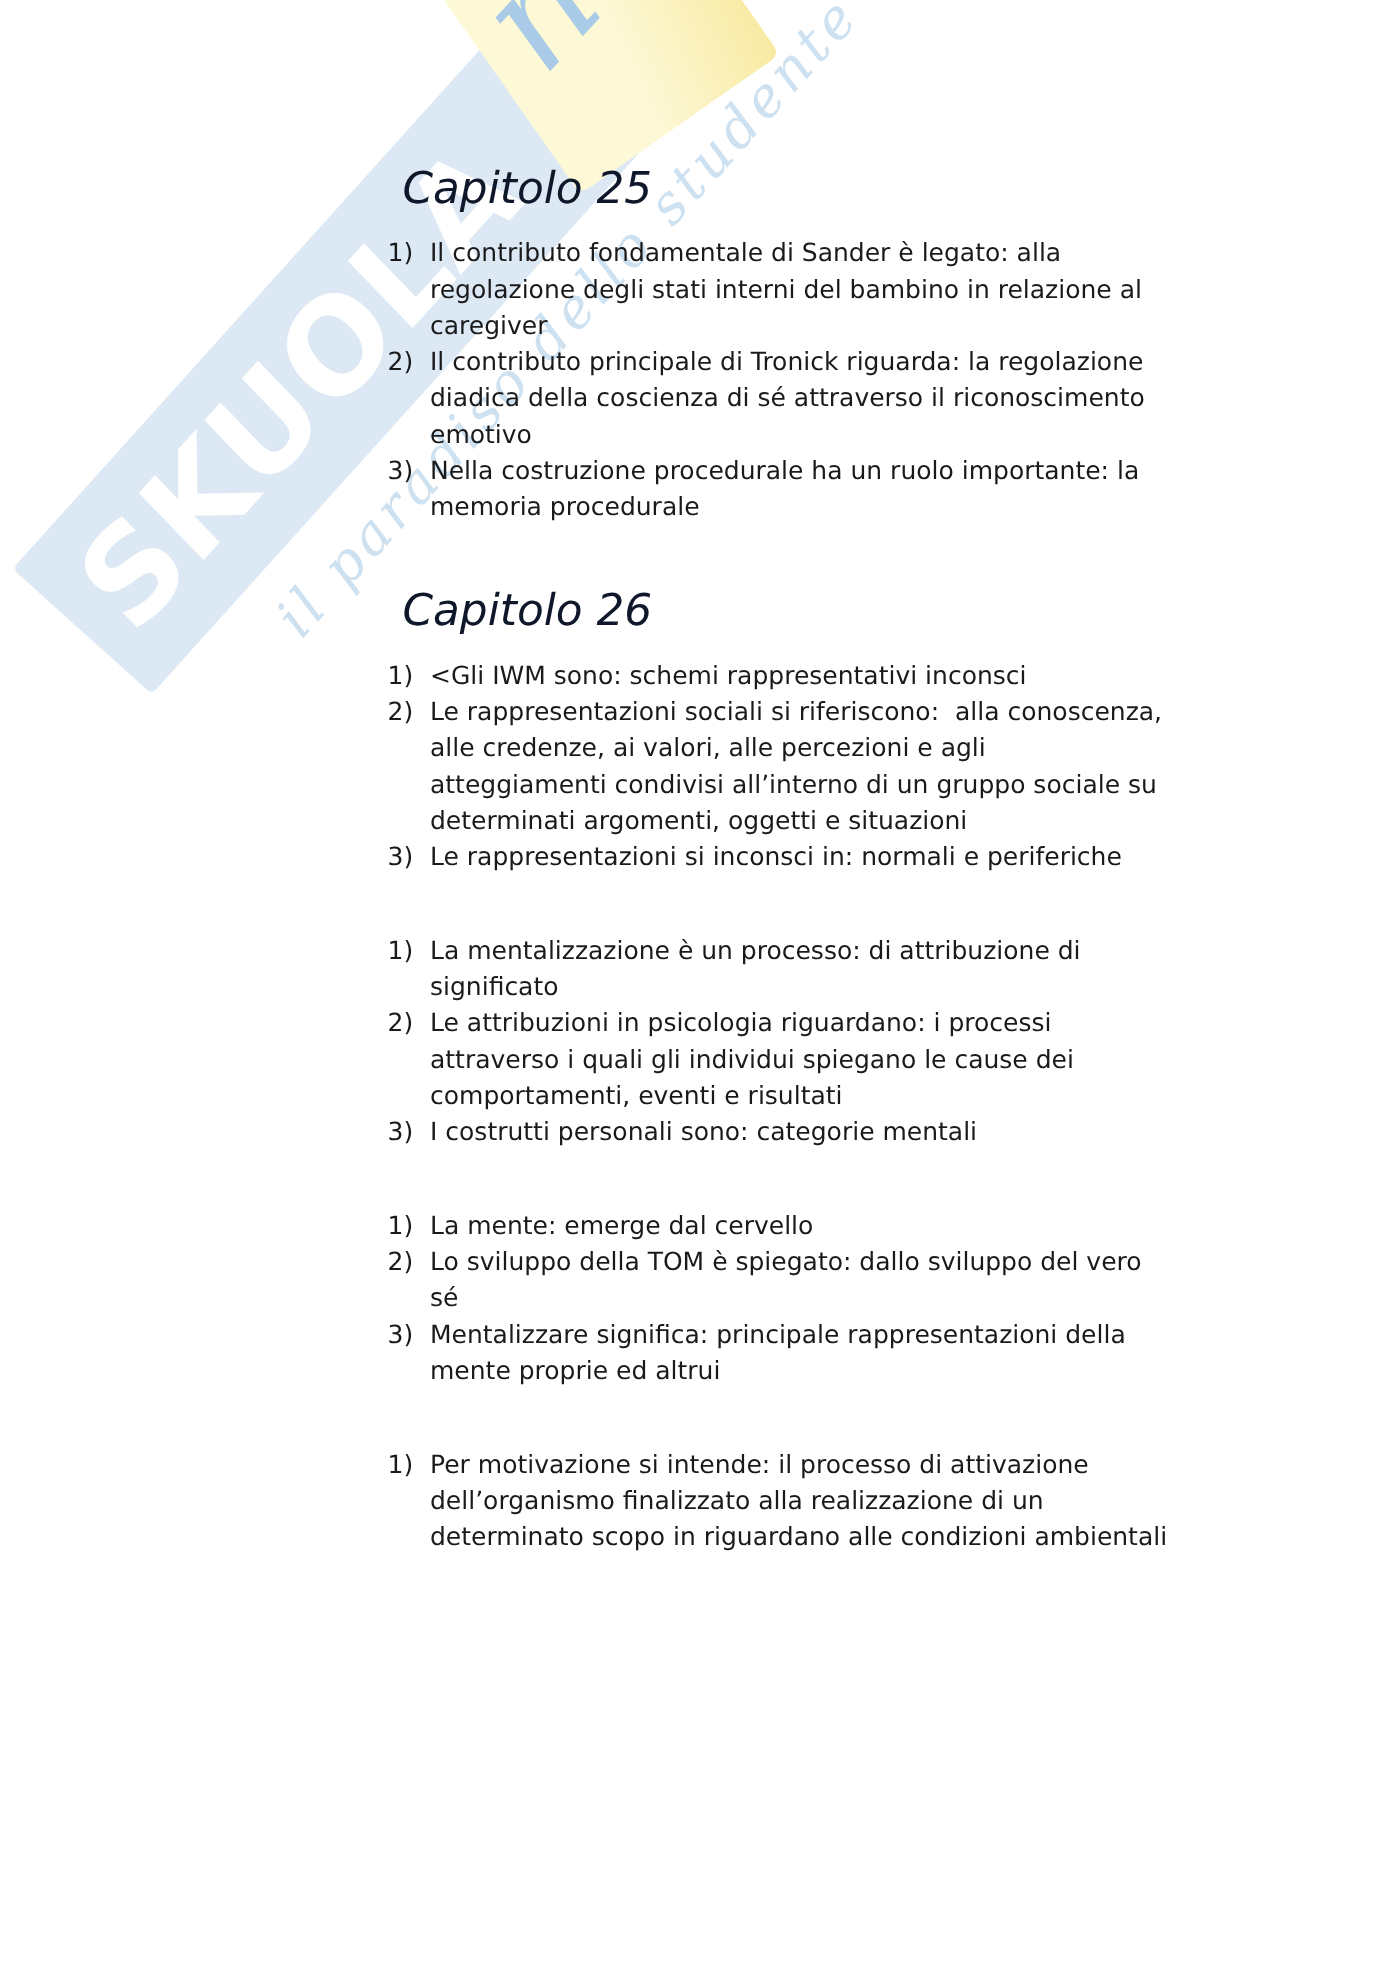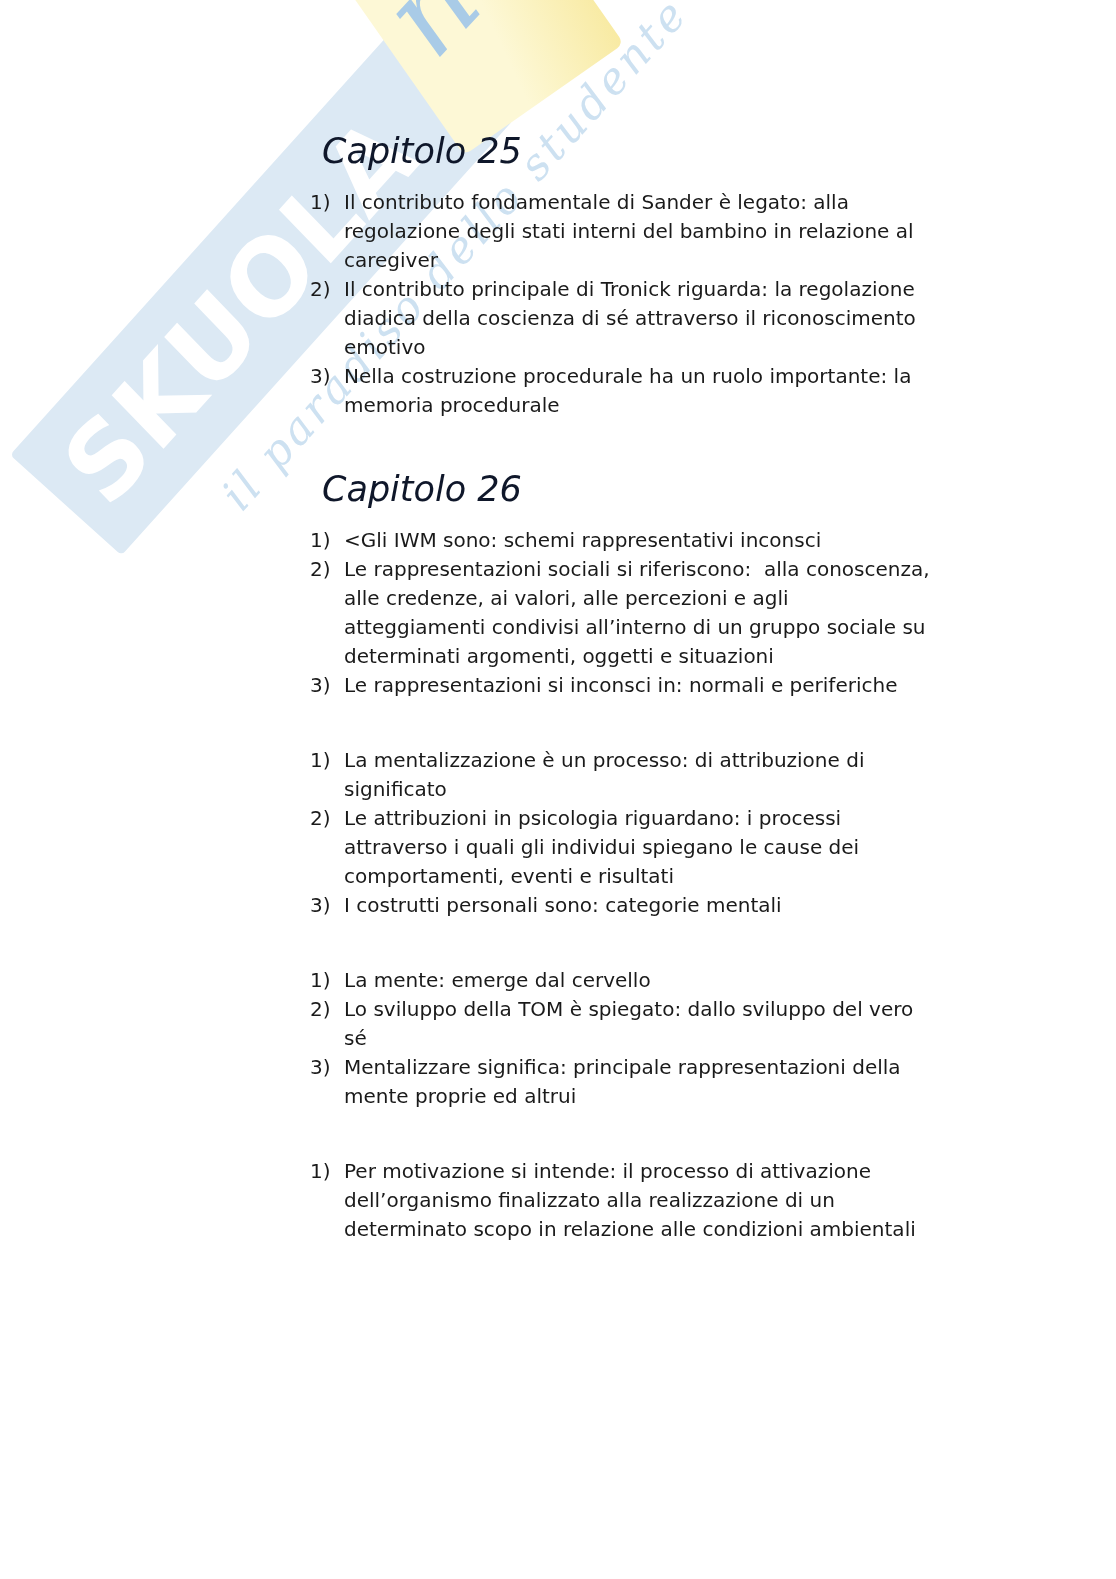--- a/index.html
+++ b/index.html
@@ -195,19 +195,19 @@
         </li>
       </ol>
     </section>
 
     <section class="chapter">
       <ol class="qa-list">
         <li class="qa-item">
           <span class="qa-num">1)</span>
           <span class="qa-text">Per motivazione si intende: il processo di attivazione
 dell’organismo finalizzato alla realizzazione di un
-determinato scopo in relazione alle condizioni ambientali</span>
+determinato scopo in riguardano alle condizioni ambientali</span>
         </li>
       </ol>
     </section>
 
   </div>
 </div>
 
 </body></html>

